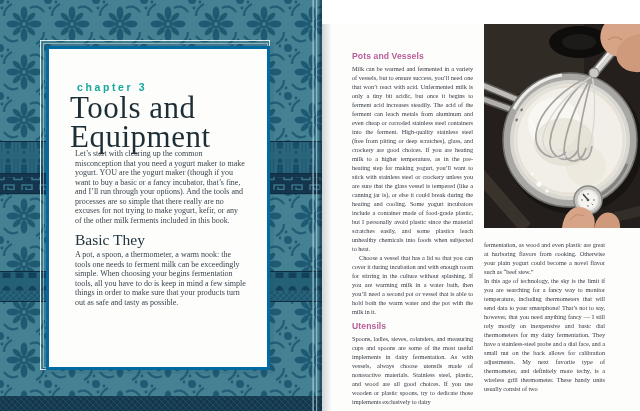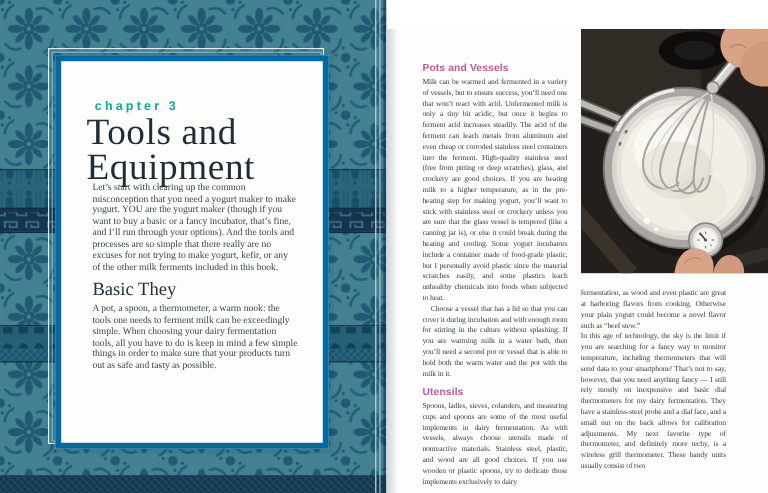--- a/index.html
+++ b/index.html
@@ -2,21 +2,21 @@
 <html><head>
 <meta charset="utf-8">
 <style>
   html,body{margin:0;padding:0;background:#777;}
   .stage{position:relative;width:640px;height:411px;overflow:hidden;background:#fff;
          font-family:"Liberation Serif", serif;}
   
   .left-page{position:absolute;left:0;top:0;width:322px;height:411px;overflow:hidden;}
   .left-page svg.pattern{position:absolute;left:0;top:0;}
   .content-box{position:absolute;left:46px;top:46px;width:218px;height:318px;
-               background:#fdfdfc;border:5px solid #0369a1;box-shadow:0 0 0 4px rgba(20,60,80,.08);}
+               background:#fdfdfc;border:3px solid #0369a1;box-shadow:0 0 0 4px rgba(20,60,80,.08);}
   .frame-line{position:absolute;left:40px;top:40px;width:228px;height:328px;
               border:1.4px solid rgba(236,247,248,.92);pointer-events:none;}
   .frame-line2{position:absolute;left:43px;top:43px;width:223px;height:323px;
               border:1px solid rgba(220,240,243,.55);pointer-events:none;}
   .chapter-label{position:absolute;left:28px;top:32px;font-family:"Liberation Sans",sans-serif;
                  font-weight:bold;font-size:10.5px;letter-spacing:2.6px;color:#14a79c;}
   .book-title{position:absolute;left:21px;top:44px;font-size:31px;line-height:29px;
               color:#1e2e37;letter-spacing:.5px;}
   .intro-par{position:absolute;left:26px;top:100px;width:171px;font-size:8px;line-height:9.5px;
              color:#39444c;}
@@ -129,21 +129,21 @@
     <div class="frame-line2"></div>
 
     <div class="content-box">
       <div class="chapter-label">chapter 3</div>
       <div class="book-title">
         <div>Tools and</div>
         <div>Equipment</div>
       </div>
       <div class="intro-par">Let’s start with clearing up the common misconception that you need a yogurt maker to make yogurt. YOU are the yogurt maker (though if you want to buy a basic or a fancy incubator, that’s fine, and I’ll run through your options). And the tools and processes are so simple that there really are no excuses for not trying to make yogurt, kefir, or any of the other milk ferments included in this book.</div>
       <div class="basic-heading">Basic They</div>
-      <div class="basic-par">A pot, a spoon, a thermometer, a warm nook: the tools one needs to ferment milk can be exceedingly simple. When choosing your dairy fermentation tools, all you have to do is keep in mind a few simple things in order to make sure that your products turn out as safe and tasty as possible.</div>
+      <div class="basic-par">A pot, a spoon, a thermometer, a warm nook: the tools one needs to ferment milk can be exceedingly simple. When choosing your begins fermentation tools, all you have to do is keep in mind a few simple things in order to make sure that your products turn out as safe and tasty as possible.</div>
     </div>
   </div>
 
   <div class="right-page">
     <div class="spine-shadow"></div>
 
     <div class="photo">
       <svg width="156" height="204" viewBox="0 0 156 204">
         <rect width="156" height="204" fill="#241f1c"></rect>
         <rect x="0" y="0" width="100" height="70" fill="#37312b" opacity="0.7"></rect>

